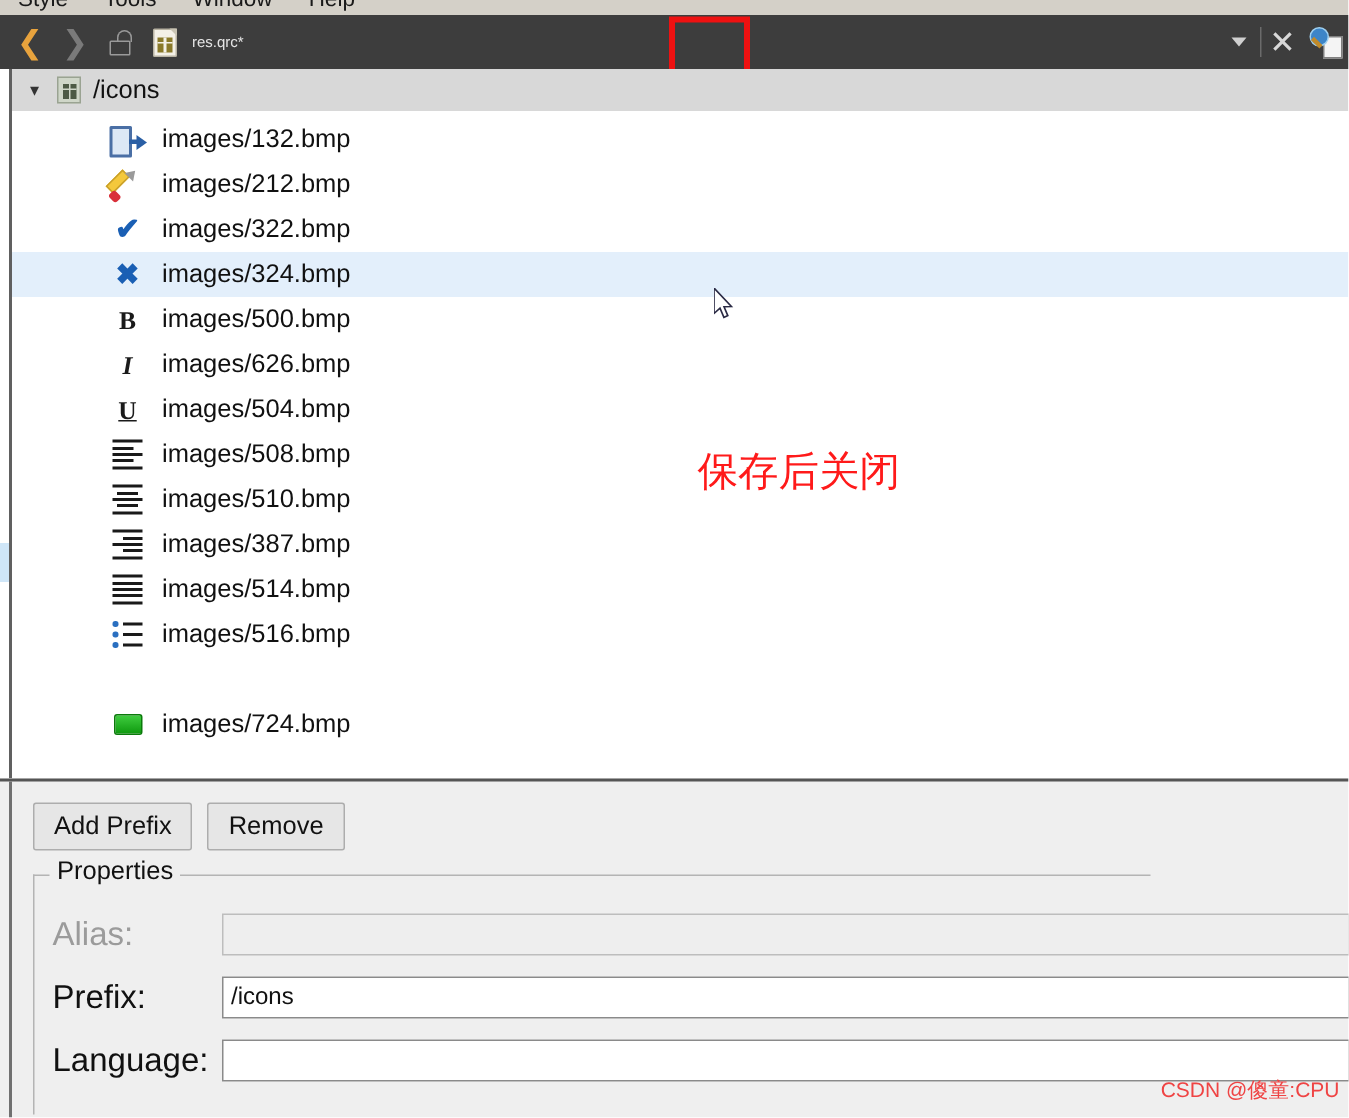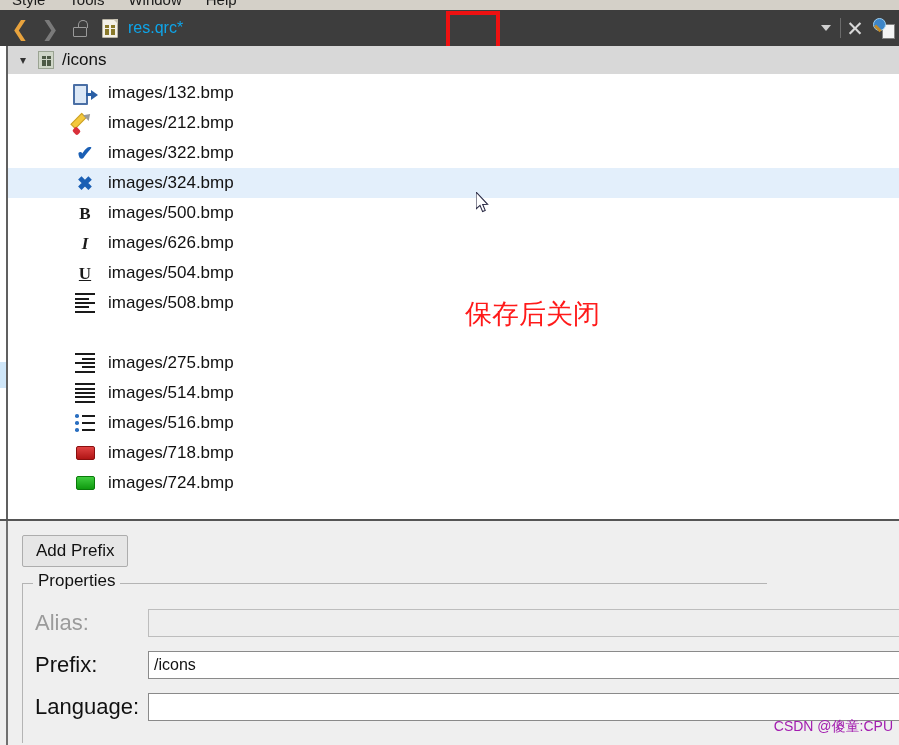--- a/index.html
+++ b/index.html
@@ -92,22 +92,22 @@
   }
   .qrc-file-icon .grid::before,
   .qrc-file-icon .grid::after {
     content: ""; position: absolute; background: #f4f1e8;
   }
   .qrc-file-icon .grid::before { left: 0; top: 3px; width: 10px; height: 1.2px; }
   .qrc-file-icon .grid::after  { left: 4.4px; top: 0; width: 1.2px; height: 10px; }
 
   #titlebar-title {
     margin-left: 10px;
-    color: #0ea5e9;
-    font-size: 16px;
+    color: #e5e5e5;
+    font-size: 10px;
   }
 
   #titlebar-spacer { flex: 1; }
 
   .tb-btn {
     width: 28px; height: 36px;
     display: flex; align-items: center; justify-content: center;
     color: #d8d8d8;
     font-size: 14px;
   }
@@ -422,21 +422,21 @@
   }
   .prop-input.disabled {
     background: #eeeeee;
     border-color: #bdbdbd;
   }
 
   #watermark {
     position: absolute;
     right: 6px; top: 718px;
     font-size: 14px;
-    color: #a21caf;
+    color: #ef4444;
     white-space: nowrap;
     margin-left: 36px;
   }
 </style>
 </head>
 <body>
 
 <div id="menu-strip">
   <div class="menu-row">
     <span>Style</span>
@@ -553,32 +553,44 @@
           <i></i>
           <i></i>
           <i></i>
           <i></i>
           <i></i>
         </span>
     </div>
     <div class="file-label">images/508.bmp</div>
   </div>
 
+  <div class="tree-row" style="top:272px">
+    <div class="file-icon">
+      <span class="ic-lines center">
+          <i></i>
+          <i></i>
+          <i></i>
+          <i></i>
+          <i></i>
+        </span>
+    </div>
+    <div class="file-label">images/510.bmp</div>
+  </div>
 
   <div class="tree-row" style="top:302px">
     <div class="file-icon">
       <span class="ic-lines right">
           <i></i>
           <i></i>
           <i></i>
           <i></i>
           <i></i>
         </span>
     </div>
-    <div class="file-label">images/275.bmp</div>
+    <div class="file-label">images/387.bmp</div>
   </div>
 
   <div class="tree-row" style="top:332px">
     <div class="file-icon">
       <span class="ic-lines justify">
           <i></i>
           <i></i>
           <i></i>
           <i></i>
           <i></i>
@@ -600,46 +612,41 @@
           </span>
         <span class="r">
             <span class="dot"></span>
             <span class="bar"></span>
           </span>
       </span>
     </div>
     <div class="file-label">images/516.bmp</div>
   </div>
 
-  <div class="tree-row" style="top:392px">
-    <div class="file-icon">
-      <span class="ic-swatch red"></span>
-    </div>
-    <div class="file-label">images/718.bmp</div>
-  </div>
 
   <div class="tree-row" style="top:422px">
     <div class="file-icon">
       <span class="ic-swatch green"></span>
     </div>
     <div class="file-label">images/724.bmp</div>
   </div>
 </div>
 
 <div id="annotation-text">保存后关闭</div>
 
 <svg id="mouse-cursor" viewBox="0 0 14 22">
   <polygon points="0,0 0,17 4,13.4 6.6,19.6 9.2,18.4 6.7,12.5 11.6,12.3" fill="#ffffff" stroke="#2a2a44" stroke-width="1.1"></polygon>
 </svg>
 
 <div id="bottom-panel">
   <div id="panel-left-border"></div>
 
   <div id="button-row">
     <div class="panel-btn">Add Prefix</div>
+    <div class="panel-btn">Remove</div>
   </div>
 
   <div id="properties-group">
     <div id="properties-legend">Properties</div>
 
     <div class="prop-row" style="top:24px">
       <div class="prop-label disabled">Alias:</div>
       <div class="prop-input disabled"></div>
     </div>
 

